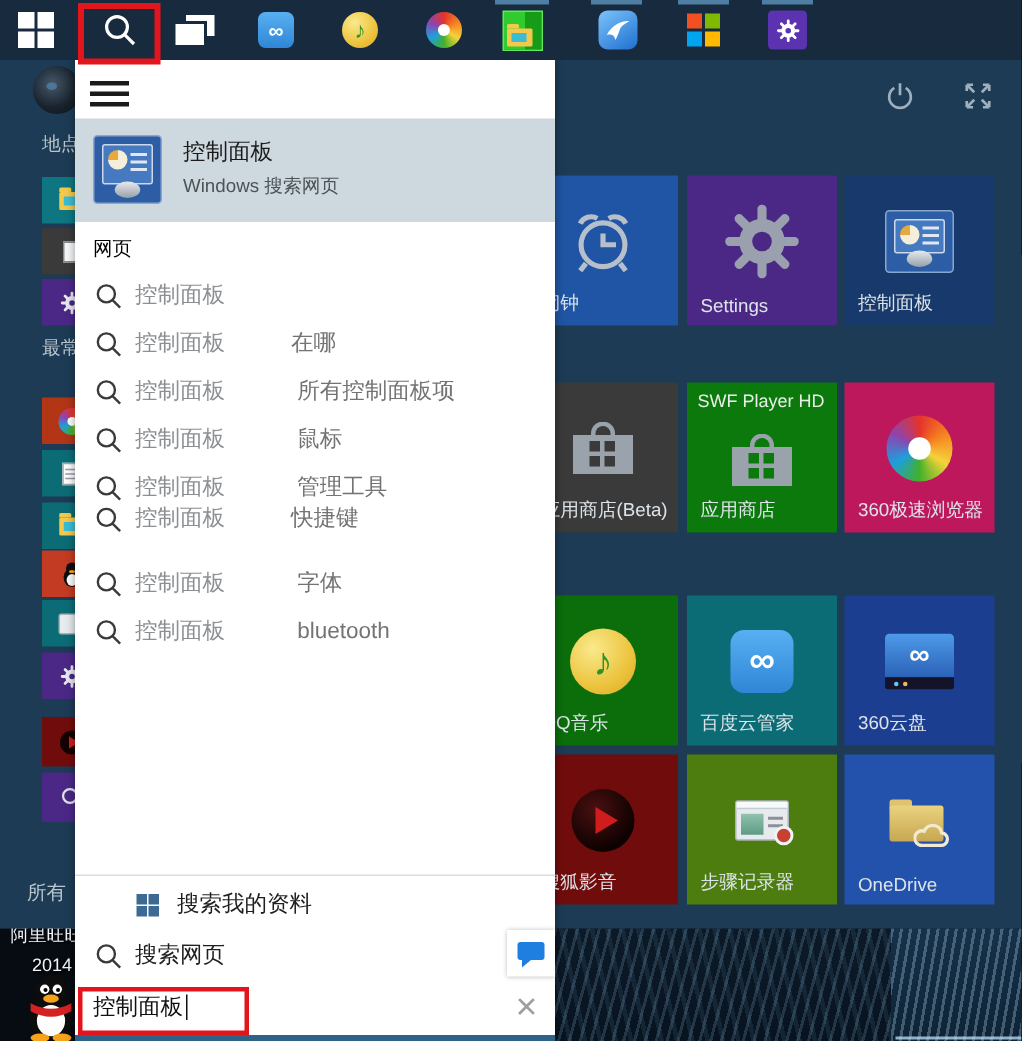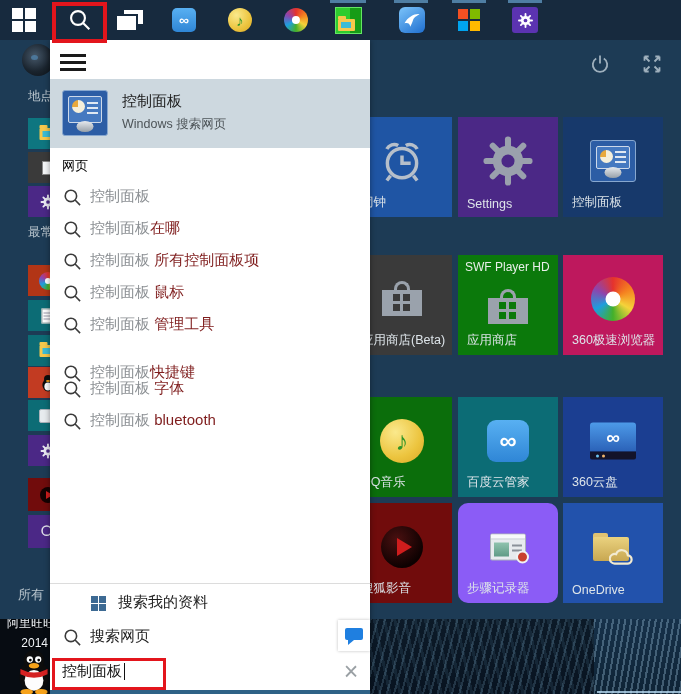--- a/index.html
+++ b/index.html
@@ -68,21 +68,21 @@
   #search-panel { left:50px; top:40px; width:320px; height:654px; background:#fff; z-index:10; box-shadow:0 0 6px rgba(0,0,0,0.4); }
   .burger div { width:26px; height:3px; background:#1a1a1a; margin-bottom:4px; }
   #result-row { position:absolute; left:0; top:39px; width:320px; height:69px; background:#cdd8df; }
   #result-title { position:absolute; left:72px; top:13px; font-size:15px; color:#1b1b1b; }
   #result-sub { position:absolute; left:72px; top:37px; font-size:12.5px; color:#4c5357; }
   #web-label { position:absolute; left:12px; top:117px; font-size:13px; color:#14597f; }
   .sug-row { position:absolute; left:0; width:320px; height:28px; }
   .sug-row svg { position:absolute; left:13px; top:4px; }
   .sug-text { position:absolute; left:40px; top:3px; font-size:15px; white-space:nowrap; }
   .sug-prefix { color:#8b8f93; }
-  .sug-suffix { color:#7f1d1d; }
+  .sug-suffix { color:#737373;margin-left:44px; }
   #panel-divider { position:absolute; left:0; top:543px; width:320px; height:1px; background:#dcdcdc; }
   .footer-row { position:absolute; left:0; width:320px; height:30px; }
   .footer-text { position:absolute; left:40px; top:3px; font-size:15px; color:#1f1f1f; }
   #feedback-btn { position:absolute; left:288px; top:580px; width:32px; height:31px; background:#fff; box-shadow:0 0 3px rgba(0,0,0,0.25); }
   #feedback-btn .bubble { position:absolute; left:7px; top:8px; width:18px; height:12px; background:#1f7fe0; border-radius:2px; }
   #feedback-btn .bubble::after { content:""; position:absolute; left:3px; bottom:-5px; border-left:6px solid #1f7fe0; border-bottom:5px solid transparent; }
   #search-box { position:absolute; left:0; top:615px; width:320px; height:35px; background:#fff; }
   #search-box-text { position:absolute; left:12px; top:7px; font-size:15px; color:#111; }
   .caret { display:inline-block; width:1px; height:17px; background:#111; vertical-align:-3px; margin-left:1px; }
   #clear-x { position:absolute; left:288px; top:0px; width:26px; height:35px; font-size:25px; color:#9aa0a4; text-align:center; line-height:33px; }
@@ -329,21 +329,21 @@
           </div>
       </div>
       <span class="tile-label">360云盘</span>
     </div>
 
     <div class="tile" style="left: 352px; top: 463px; background: rgb(113, 12, 12);">
       <div class="tile-icon-center sohu-circle"></div>
       <span class="tile-label">搜狐影音</span>
     </div>
 
-    <div class="tile" style="left: 458px; top: 463px; background: #8b5cf6; border-radius: 10px;">
+    <div class="tile" style="left: 458px; top: 463px; background: #4d7c0f;">
       <div class="tile-icon-center steps-icon">
         <div class="steps-title"></div>
           <div class="steps-pic"></div>
         <div class="steps-line" style="top:10px;"></div>
           <div class="steps-line" style="top:15px;"></div>
         <div class="steps-dot"></div>
       </div>
       <span class="tile-label">步骤记录器</span>
     </div>
 
@@ -412,21 +412,21 @@
         </svg>
       <span class="sug-text"><span class="sug-prefix">控制面板 </span><span class="sug-suffix">鼠标</span></span>
     </div>
     <div class="sug-row" style="top:272px;">
       <svg width="19" height="19" viewBox="0 0 18 18">
           <circle cx="7.5" cy="7.5" r="5.4" fill="none" stroke="#3a3a3a" stroke-width="1.5"></circle>
           <line x1="11.4" y1="11.4" x2="16.2" y2="16.2" stroke="#3a3a3a" stroke-width="1.5"></line>
         </svg>
       <span class="sug-text"><span class="sug-prefix">控制面板 </span><span class="sug-suffix">管理工具</span></span>
     </div>
-    <div class="sug-row" style="top:320px;padding-left:24px;">
+    <div class="sug-row" style="top:293px;padding-left:24px;">
       <svg width="19" height="19" viewBox="0 0 18 18">
           <circle cx="7.5" cy="7.5" r="5.4" fill="none" stroke="#3a3a3a" stroke-width="1.5"></circle>
           <line x1="11.4" y1="11.4" x2="16.2" y2="16.2" stroke="#3a3a3a" stroke-width="1.5"></line>
         </svg>
       <span class="sug-text"><span class="sug-prefix">控制面板</span><span class="sug-suffix">快捷键</span></span>
     </div>
     <div class="sug-row" style="top:336px;">
       <svg width="19" height="19" viewBox="0 0 18 18">
           <circle cx="7.5" cy="7.5" r="5.4" fill="none" stroke="#3a3a3a" stroke-width="1.5"></circle>
           <line x1="11.4" y1="11.4" x2="16.2" y2="16.2" stroke="#3a3a3a" stroke-width="1.5"></line>

